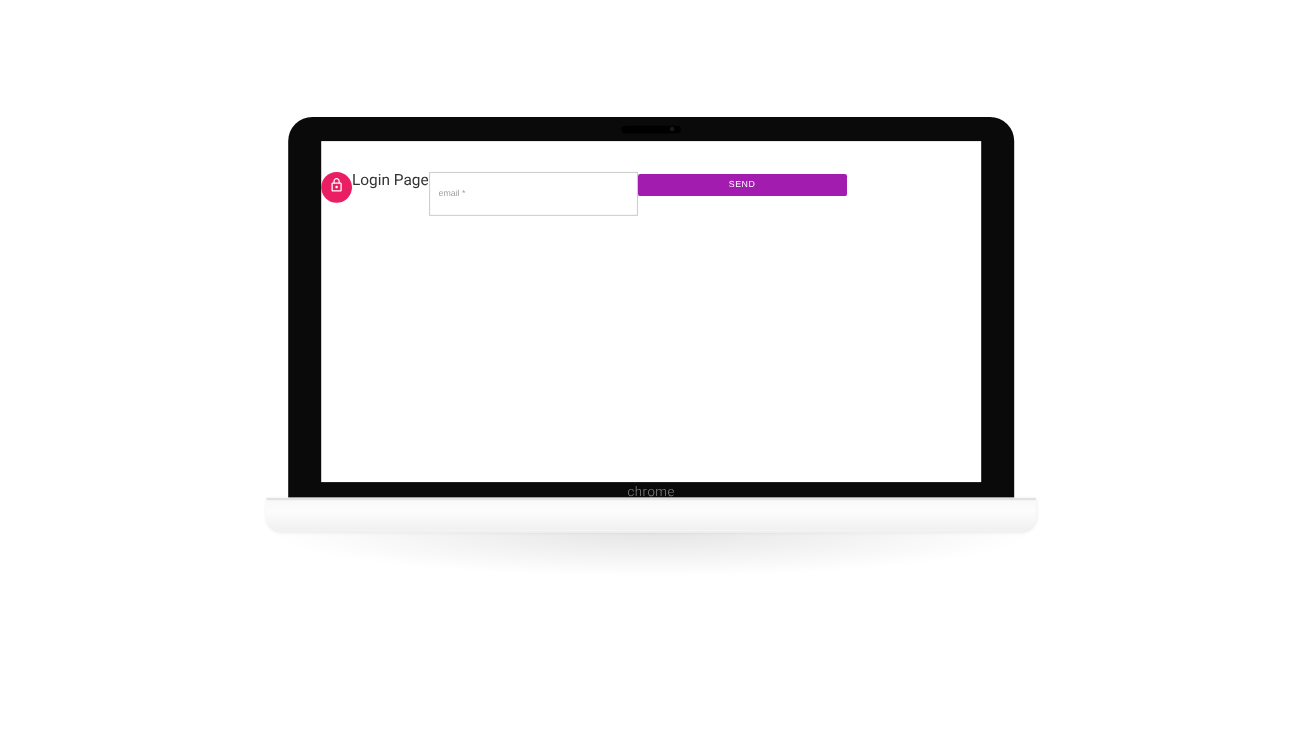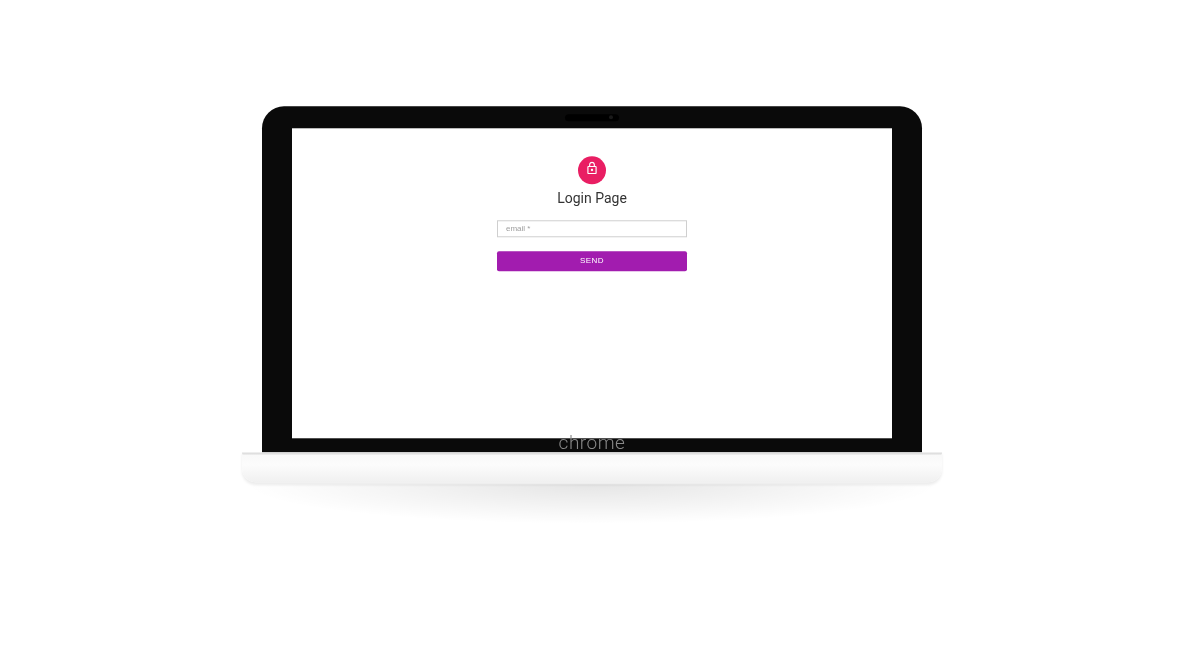--- a/index.html
+++ b/index.html
@@ -53,22 +53,21 @@
       background: #1a1a1a;
       border-radius: 50%;
     }
 
     .screen {
       background: #ffffff;
       width: 100%;
       height: 310px;
       position: relative;
       display: flex;
-      flex-direction: column;
-      align-items: center;
+      flex-direction: row;
       padding-top: 28px;
     }
 
     .avatar-circle {
       width: 28px;
       height: 28px;
       background: #e91e63;
       border-radius: 50%;
       display: flex;
       align-items: center;
@@ -84,21 +83,21 @@
 
     .page-title {
       font-size: 14px;
       color: #333;
       font-weight: 400;
       margin-bottom: 14px;
     }
 
     .input-field {
       width: 190px;
-      height: 17px;
+      height: 40px;
       border: 1px solid #cfcfcf;
       font-size: 8px;
       color: #888;
       padding: 0 8px;
       margin-bottom: 12px;
       background: #fff;
       outline: none;
     }
 
     .input-field::placeholder {
@@ -120,21 +119,21 @@
       border-radius: 2px;
       margin-top: 2px;
     }
 
     .chrome-label {
       position: absolute;
       bottom: -2px;
       left: 50%;
       transform: translateX(-50%);
       color: #888;
-      font-size: 19px;
+      font-size: 12px;
       font-weight: 300;
       letter-spacing: 0.5px;
     }
 
     .laptop-base {
       background: linear-gradient(to bottom, #f8f8f8 0%, #fcfcfc 40%, #f0f0f0 100%);
       height: 30px;
       width: 700px;
       margin-left: -20px;
       border-radius: 0 0 14px 14px;

